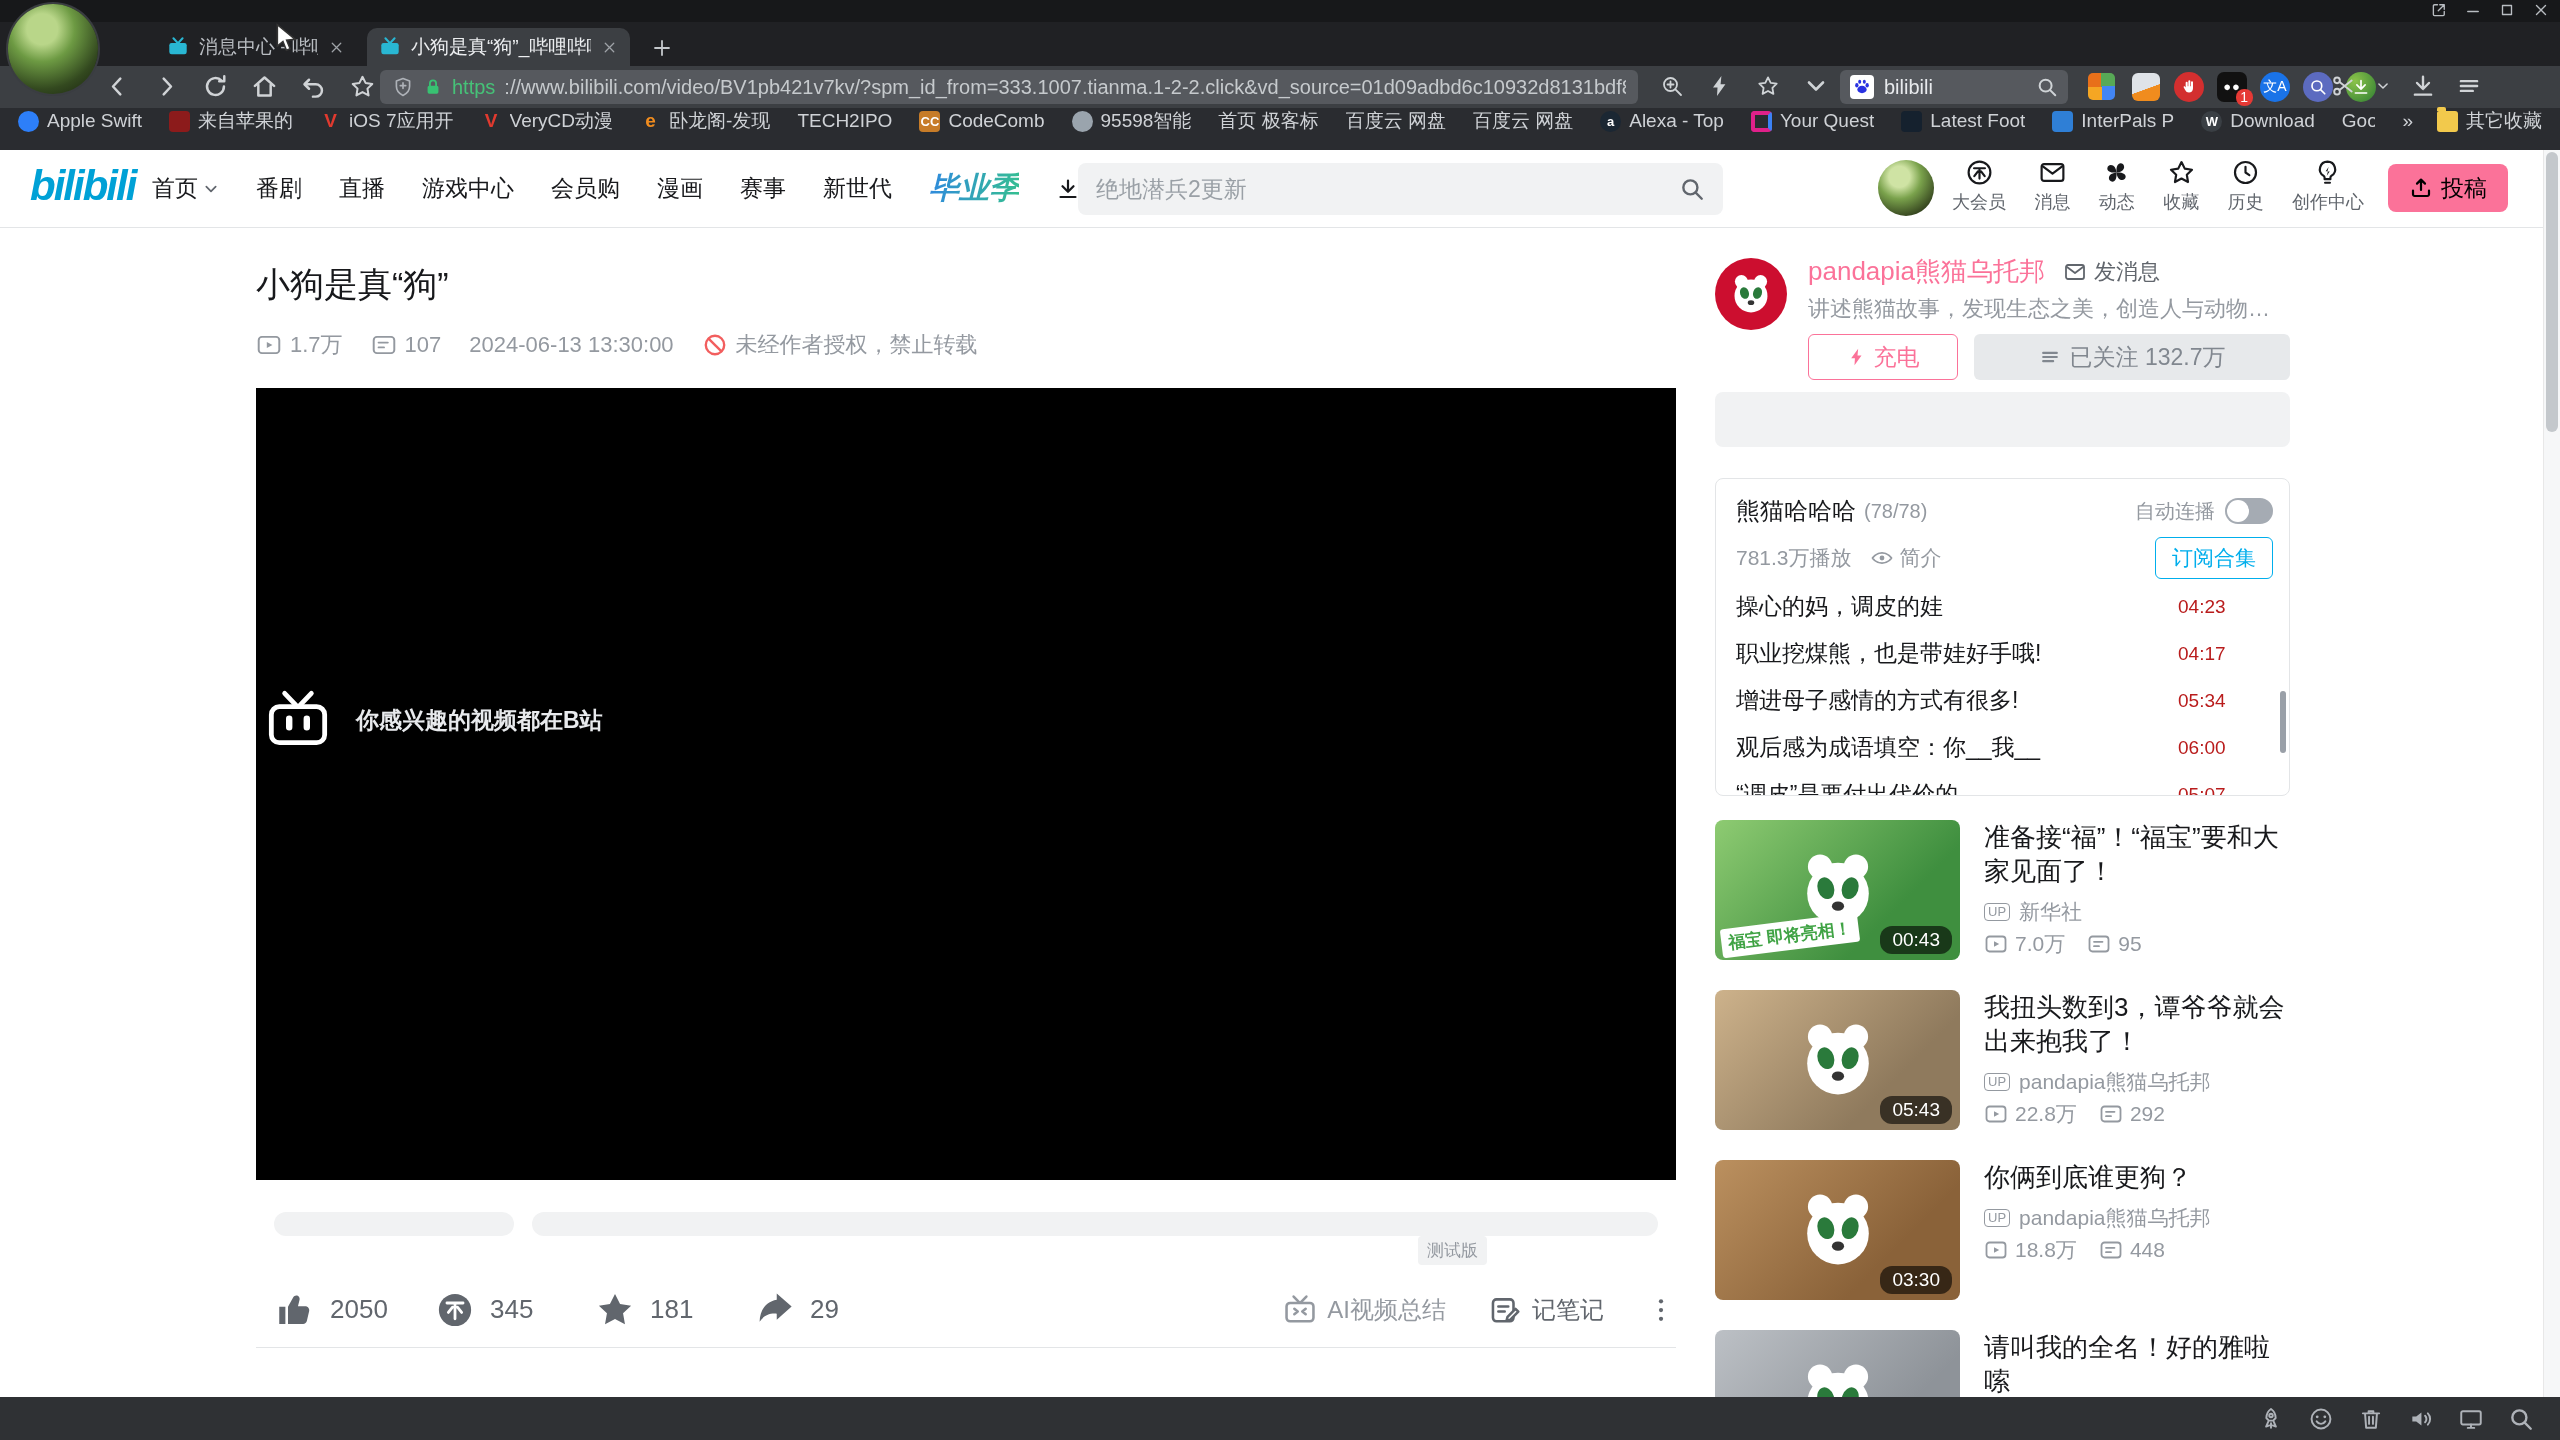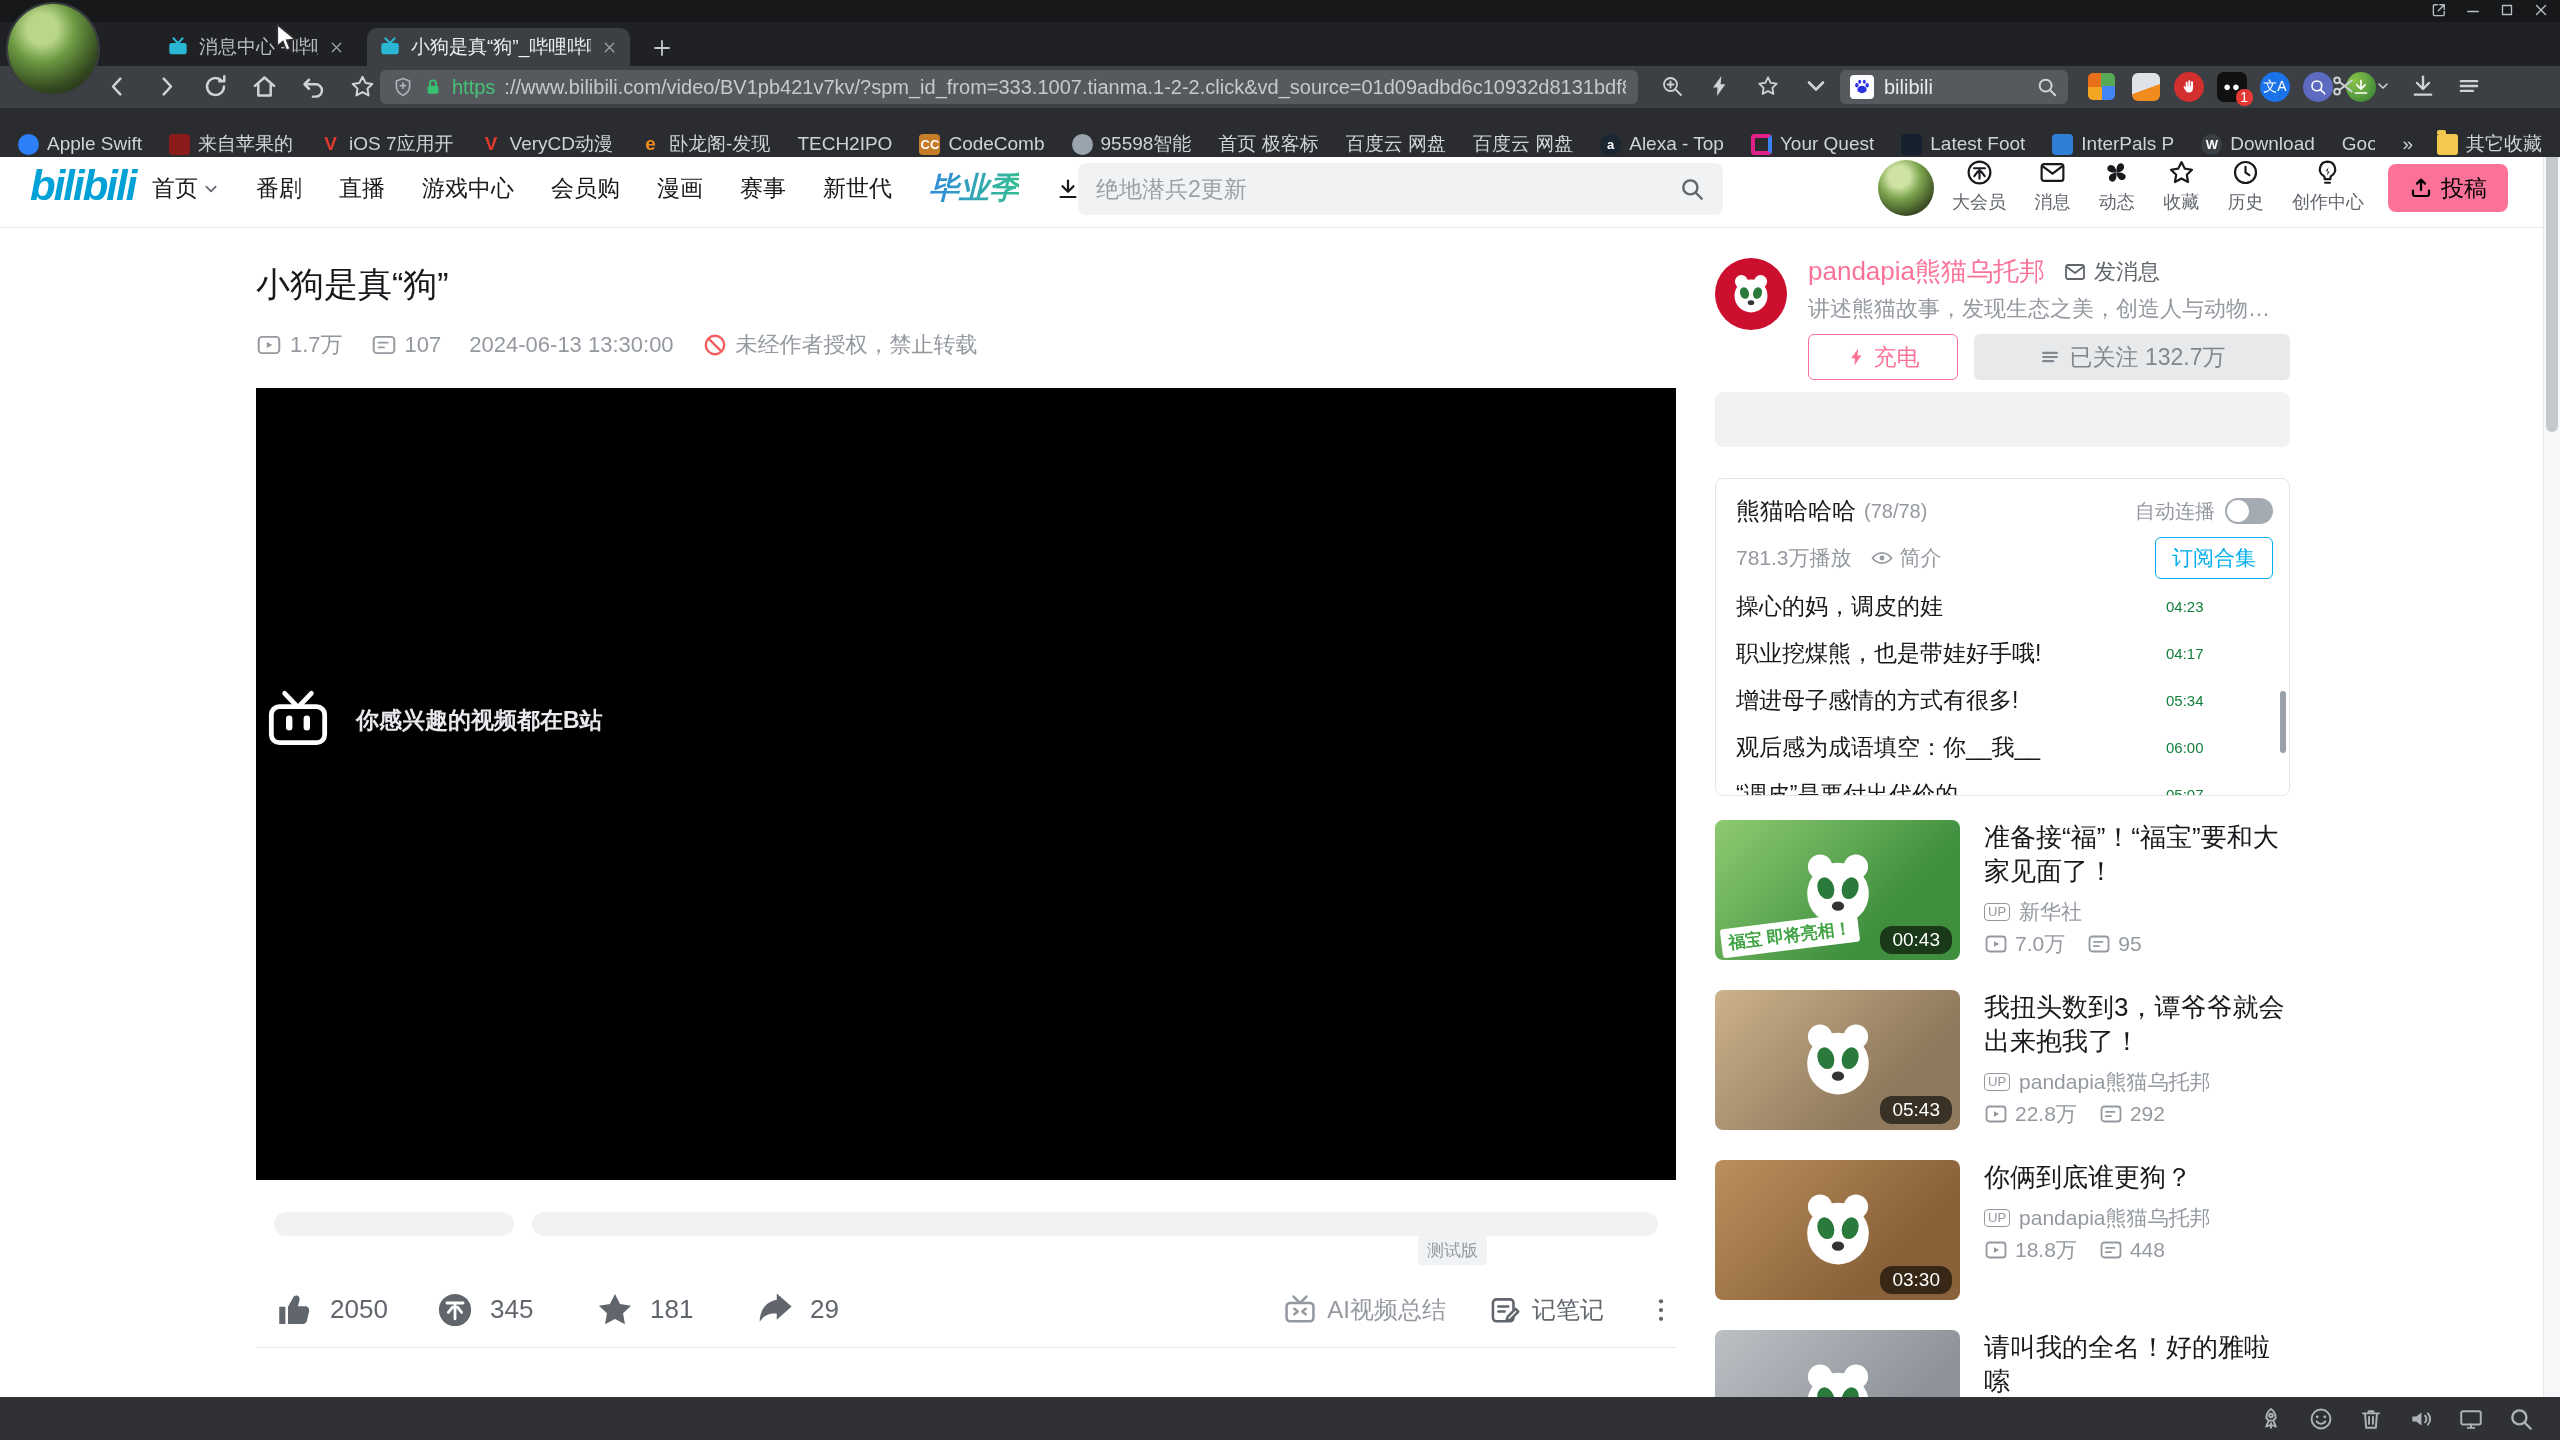--- a/index.html
+++ b/index.html
@@ -47,21 +47,21 @@
   .ext-hand{background:#d32f2f;border-radius:50%;color:#fff;width:30px;height:30px;padding:5px;box-sizing:border-box}
   .ext-one{background:#111;border-radius:7px;color:#fff;width:30px;height:30px;font-size:13px;letter-spacing:1px}
   .ext-badge{position:absolute;right:-6px;bottom:-4px;background:#e53935;color:#fff;font-size:14px;border-radius:8px;
        padding:0 4px;line-height:17px}
   .ext-translate{background:#1a73e8;border-radius:50%;color:#fff;font-size:14px;width:30px;height:30px}
   .ext-find{background:#5c6bc0;border-radius:50%;color:#fff;width:30px;height:30px;padding:6px;box-sizing:border-box}
   .ext-idm{background:radial-gradient(circle at 30% 30%,#8bc34a,#2e7d32);border-radius:50%;color:#fff;width:30px;height:30px;padding:6px;box-sizing:border-box}
   .tb-tools{position:absolute;left:2330px;top:7px;display:flex;gap:20px;align-items:center;color:#d0d3d6}
   .tb-tools .ic{width:26px;height:26px}
   .tb-tools .ic.small{width:14px;height:14px}
-  .bookmarks{position:absolute;top:108px;left:0;right:0;height:49px;background:#2a2c30;display:flex;align-items:flex-end;
+  .bookmarks{position:absolute;top:108px;left:0;right:0;height:42px;background:#2a2c30;display:flex;align-items:flex-start;
        padding:0 18px;gap:27px;color:#cfd2d6;font-size:19px;box-sizing:border-box}
   .bm{display:flex;align-items:center;gap:8px;max-width:152px}
   .bm .bm-label{white-space:nowrap;overflow:hidden;min-width:0}
   .fav{width:21px;height:21px;border-radius:4px;display:flex;align-items:center;justify-content:center;
        font-size:13px;font-weight:bold;color:#fff;flex:none;box-sizing:border-box}
   .fav.circle,.fav.lettercircle{border-radius:50%}
   .fav.folder{background:#f2c94c;border-radius:2px 3px 3px 3px;position:relative}
   .fav.folder::before{content:"";position:absolute;top:-4px;left:0;width:9px;height:4px;background:#f2c94c;border-radius:2px 2px 0 0}
   .fav.ring{background:transparent;border:4px solid #e0218a;border-right-color:#3b82f6}
   .fav.letter,.fav.vmark{background:transparent;font-size:19px}
@@ -144,21 +144,21 @@
   .coll-auto{margin-left:auto;display:flex;align-items:center;gap:10px;font-size:20px;color:#9499a0}
   .toggle{width:48px;height:26px;border-radius:13px;background:#a5abb3;position:relative}
   .toggle::after{content:"";position:absolute;left:2px;top:2px;width:22px;height:22px;border-radius:50%;background:#fff}
   .coll-h2{position:absolute;left:20px;right:16px;top:58px;display:flex;align-items:center;font-size:21px;color:#9499a0}
   .coll-h2 .ic{width:24px;height:24px;margin:0 6px 0 18px}
   .btn-sub{margin-left:auto;border:1px solid #00aeec;color:#00aeec;border-radius:6px;font-size:21px;
        padding:6px 16px;background:#fff}
   .ep-list{position:absolute;left:0;right:0;top:104px;bottom:0;overflow:hidden}
   .ep{height:47px;display:flex;align-items:center;padding:0 20px}
   .ep .ep-t{font-size:23px;color:#18191c;white-space:nowrap;overflow:hidden;max-width:430px;flex:1}
-  .ep .ep-d{font-size:15px;color:#15803d;}
+  .ep .ep-d{font-size:19px;color:#b91c1c;margin-left:12px}
   .ep-scroll{position:absolute;right:3px;top:212px;width:6px;height:62px;background:#9aa0a8;border-radius:3px}
 
   .rec-card{position:absolute;left:1715px;width:575px;height:140px}
   .thumb{position:absolute;left:0;top:0;width:245px;height:140px;border-radius:8px;overflow:hidden}
   .thumb .panda{position:absolute;left:50%;top:50%;width:86px;height:86px;transform:translate(-50%,-50%)}
   .thumb.bamboo{background:linear-gradient(135deg,#8ecb72,#3f8f3f 70%)}
   .thumb.rock{background:linear-gradient(135deg,#cdb28b,#8f7a5d 70%)}
   .thumb.wood{background:linear-gradient(135deg,#bb905f,#8a6239 70%)}
   .thumb.gray{background:linear-gradient(135deg,#bcc0c5,#8e9399 70%)}
   .dur{position:absolute;right:8px;bottom:6px;background:rgba(0,0,0,.6);color:#fff;font-size:19px;

